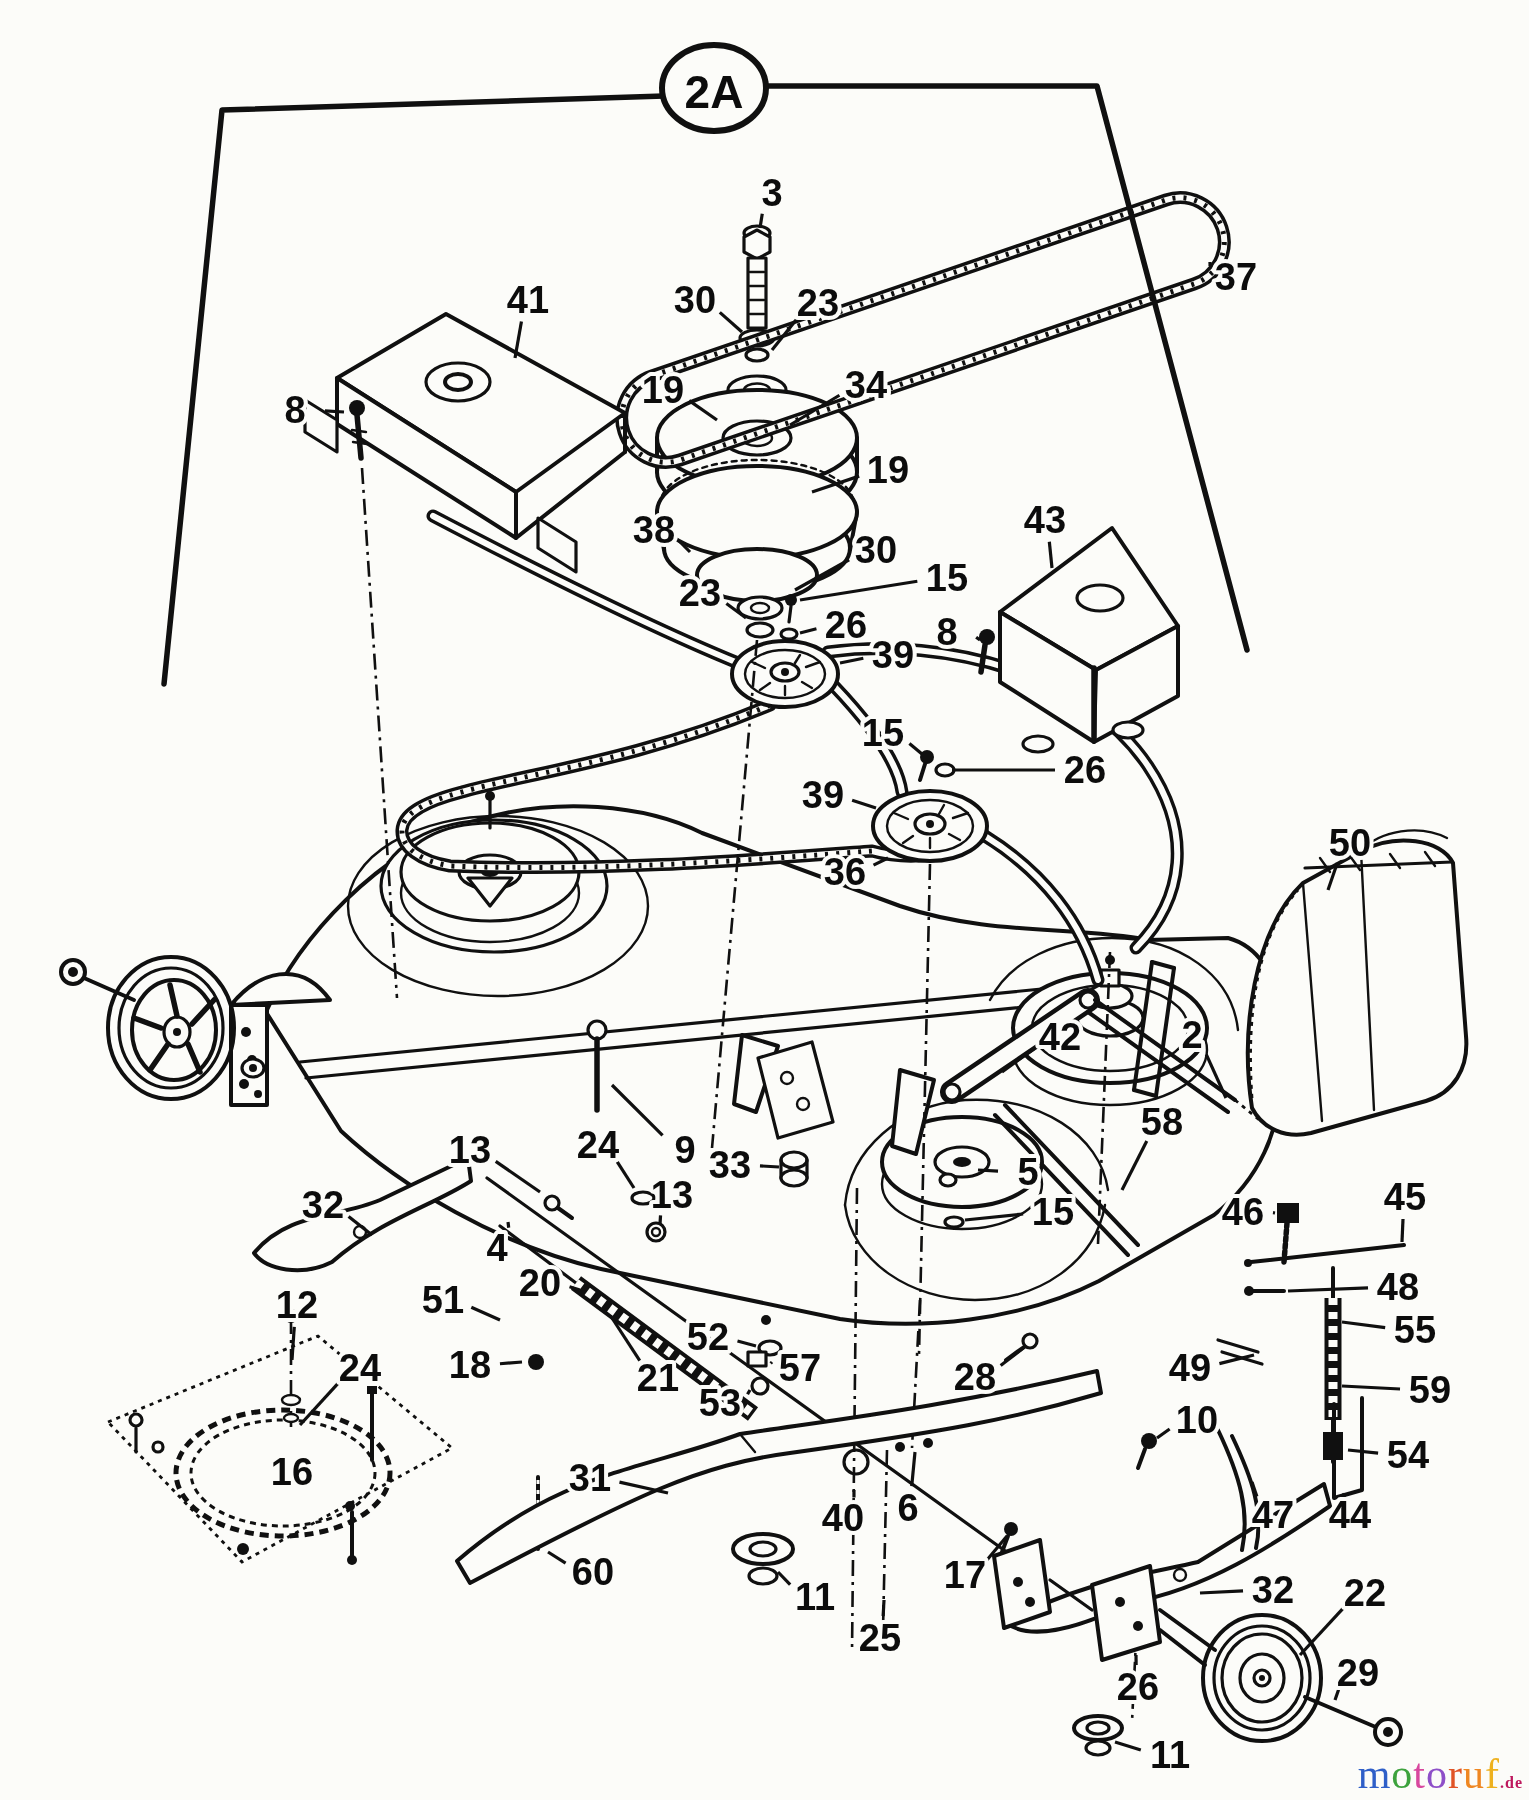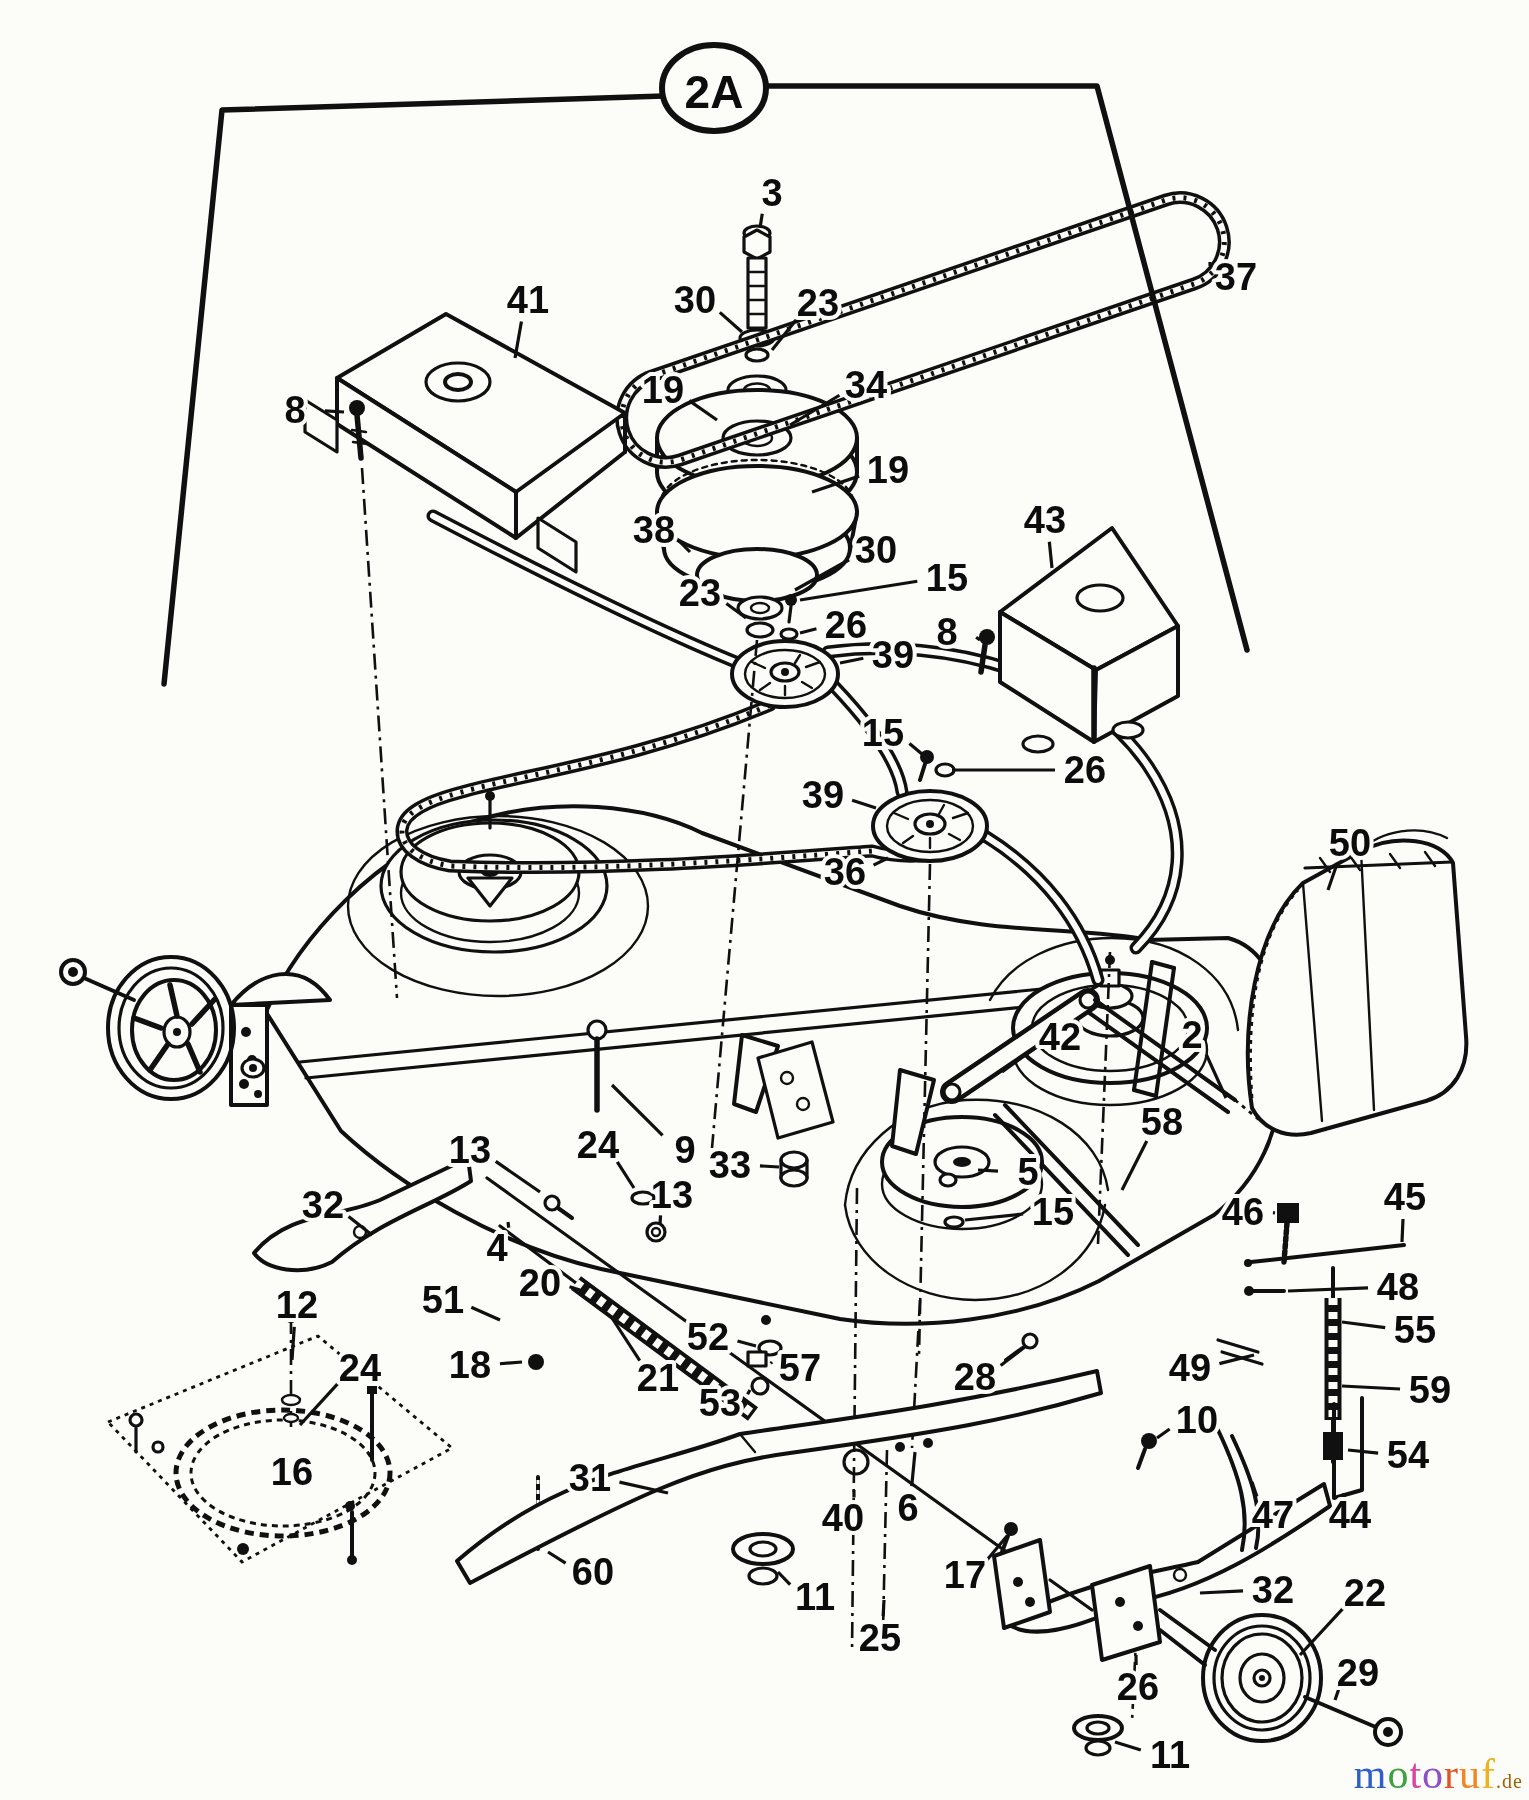--- a/index.html
+++ b/index.html
@@ -20,21 +20,21 @@
   .gasket { fill:none; stroke:#101010; stroke-width:5; stroke-dasharray:9 6; }
   .gasket2{ fill:none; stroke:#101010; stroke-width:3; stroke-dasharray:6 5; }
   .coil { fill:none; stroke:#101010; stroke-width:17; }
   .coilw{ fill:none; stroke:#fcfcf9; stroke-width:9; stroke-dasharray:7 7; }
   .leader { stroke:#101010; stroke-width:3.2; }
   .callout { font:700 38px "Liberation Sans", sans-serif; fill:#0c0c0c; text-anchor:middle;
              dominant-baseline:central; paint-order:stroke; stroke:#fcfcf9; stroke-width:8; stroke-linejoin:round; }
   .callout2a { font:700 46px "Liberation Sans", sans-serif; fill:#0c0c0c; text-anchor:middle; dominant-baseline:central; }
   #watermark { position:absolute; right:6px; bottom:2px; font-family:"Liberation Serif", serif;
                font-size:42px; letter-spacing:1px; }
-  #watermark .wm-suffix { font-size:20px; color:#a16207; }
+  #watermark .wm-suffix { font-size:16px; color:#be185d;font-weight:bold; }
 </style>
 </head>
 <body>
 
 <div id="stage">
 <svg width="1529" height="1800" viewBox="0 0 1529 1800">
 
   <g>
     <path class="ln fillw" stroke-width="4.5" d="M 266,1012 C 300,936 378,852 468,823 C 556,794 648,806 702,833 L 900,906 C 988,936 1078,926 1148,940 L 1228,938 C 1258,946 1277,976 1279,1010 L 1281,1075 C 1281,1130 1259,1180 1214,1215 L 1099,1281 C 1020,1321 920,1331 840,1319 L 601,1269 C 500,1246 400,1186 341,1131 Z"></path>
 

